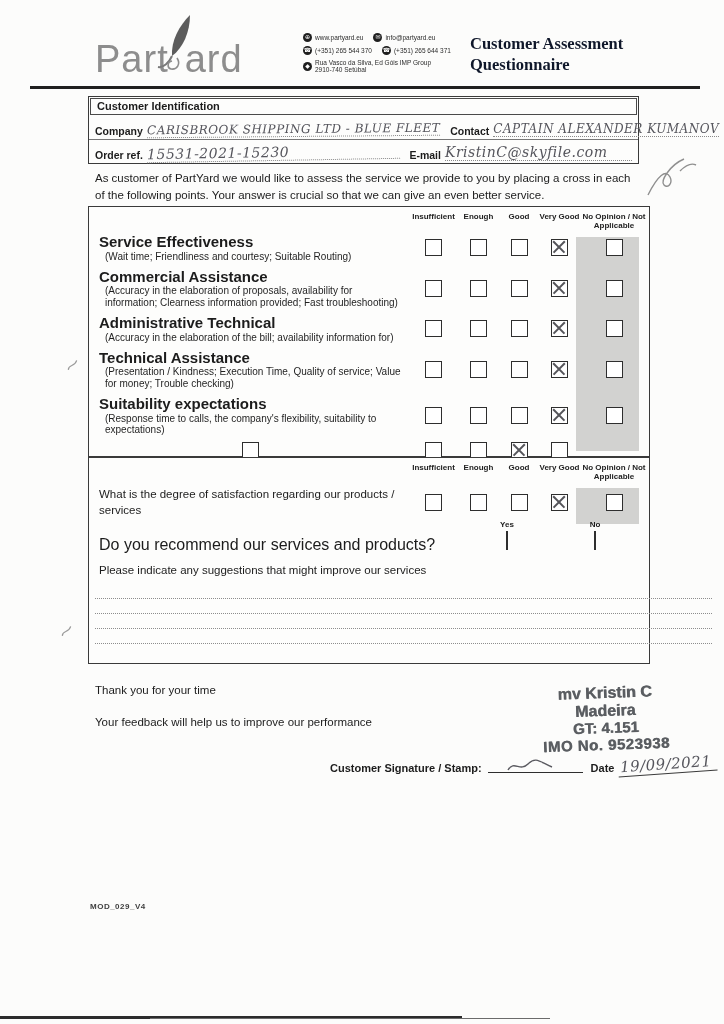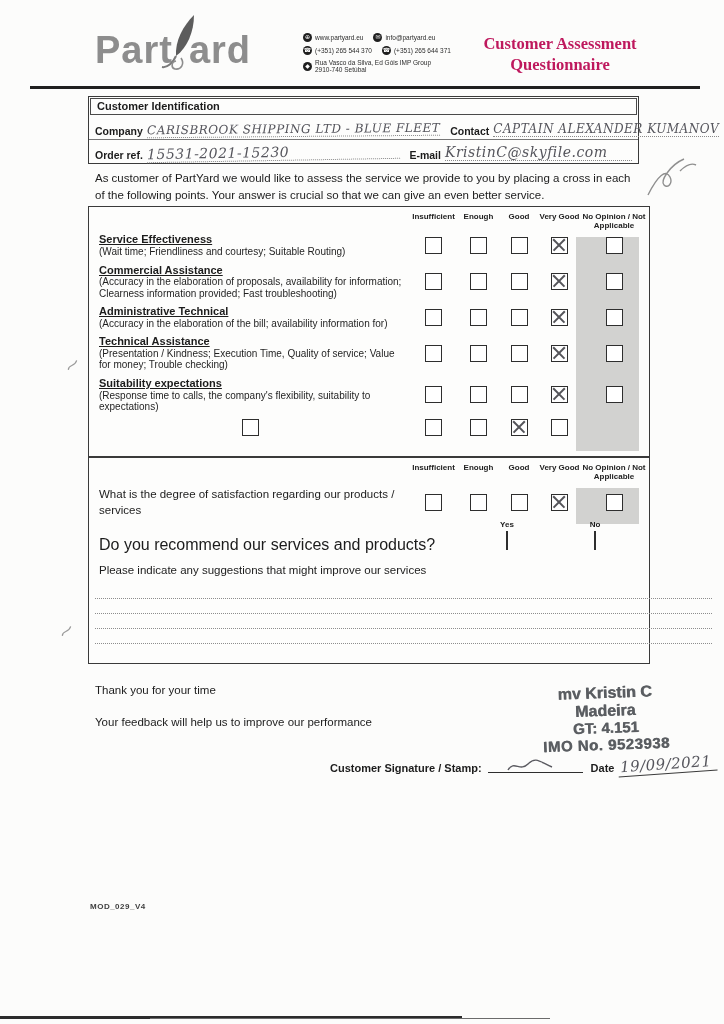--- a/index.html
+++ b/index.html
@@ -1,29 +1,29 @@
 <!DOCTYPE html>
 <html><head>
 <meta charset="utf-8">
 <style>
   html,body{margin:0;padding:0;background:#e8e8e8;}
   .page{position:relative;width:724px;height:1024px;background:#fcfcfb;overflow:hidden;
         font-family:"Liberation Sans",sans-serif;color:#1c1c1c;}
 
   
-  .logo{position:absolute;left:95px;top:20px;display:flex;align-items:center;
-        font-size:38px;color:#8d8d8d;letter-spacing:1px;font-weight:700;}
+  .logo{position:absolute;left:95px;top:20px;display:flex;align-items:flex-end;
+        font-size:38px;color:#8d8d8d;letter-spacing:1px;font-weight:400;}
   .logo .feather{margin:-6px -14px 0 -12px;position:relative;z-index:2;}
   .contact{position:absolute;left:303px;top:33px;width:175px;font-size:6.5px;color:#2c2c2c;line-height:1.1;}
   .contact .crow{display:flex;gap:10px;margin-bottom:4px;}
   .citem{display:flex;align-items:center;gap:3px;}
   .cicon{width:9px;height:9px;border-radius:50%;background:#1f1f1f;color:#fff;font-size:6px;
          display:inline-flex;align-items:center;justify-content:center;flex:0 0 auto;}
-  .doc-title{position:absolute;left:470px;top:33px;width:180px;text-align:center;
-             font-family:"Liberation Serif",serif;font-weight:bold;font-size:16.5px;line-height:1.3;color:#be185d;}
+  .doc-title{position:absolute;left:470px;top:33px;width:180px;text-align:left;
+             font-family:"Liberation Serif",serif;font-weight:bold;font-size:16.5px;line-height:1.3;color:#0f172a;}
   .rule{position:absolute;left:30px;top:86px;width:670px;height:3px;background:#1f1f1f;}
 
   
   .idbox{position:absolute;left:88px;top:96px;width:549px;border:1.5px solid #3a3a3a;background:#fdfdfc;}
   .idtitle{border:1px solid #4a4a4a;margin:1px;padding:1px 6px 2px;font-weight:bold;font-size:11px;}
   .id-row{display:flex;align-items:flex-end;padding:0 6px 2px;height:21px;}
   .id-row.first{border-bottom:1px solid #777;}
   .id-label{font-weight:bold;font-size:10.5px;padding-right:4px;white-space:nowrap;}
   .id-value{border-bottom:1px dotted #8a8a8a;overflow:visible;white-space:nowrap;}
   .hand{font-family:"DejaVu Serif",serif;font-style:italic;color:#55555c;letter-spacing:0.5px;}
@@ -34,22 +34,22 @@
 
   
   .ratebox{position:absolute;left:88px;width:560px;border:1.5px solid #3a3a3a;background:#fdfdfc;}
   .mainbox{top:206px;height:249px;}
   .box2{top:457px;height:205px;}
   .graystrip{position:absolute;background:#d2d2d0;}
   .rgrid{display:grid;grid-template-columns:322px 45px 45px 36px 45px 64px;align-items:center;position:relative;}
   .rhead{padding-top:5px;}
   .rhead .hcell{font-size:8px;font-weight:bold;text-align:center;line-height:1.15;color:#222;align-self:start;}
   .rtext{padding:0 6px 0 10px;line-height:1.15;}
-  .rtitle{font-weight:bold;font-size:11px;text-decoration:underline;}
-  .rdesc{font-size:10px;color:#1f1f1f;}
+  .rtitle{font-weight:bold;font-size:15px;}
+  .rdesc{font-size:10px;color:#1f1f1f;margin-left:6px;}
   .cbcell{display:flex;justify-content:center;}
   .cb{width:15px;height:15px;border:1.6px solid #2e2e2e;background:#fff;position:relative;flex:0 0 auto;}
   .cb[data-checked="true"]::before,.cb[data-checked="true"]::after{
      content:"";position:absolute;left:-1px;top:6px;width:16px;height:1.5px;background:#55555a;}
   .cb[data-checked="true"]::before{transform:rotate(45deg);}
   .cb[data-checked="true"]::after{transform:rotate(-45deg);}
   .arow{padding:3px 0;}
 
   .q-text{font-size:11.5px;line-height:1.35;padding:0 10px;}
   .yn{position:absolute;width:40px;text-align:center;}

